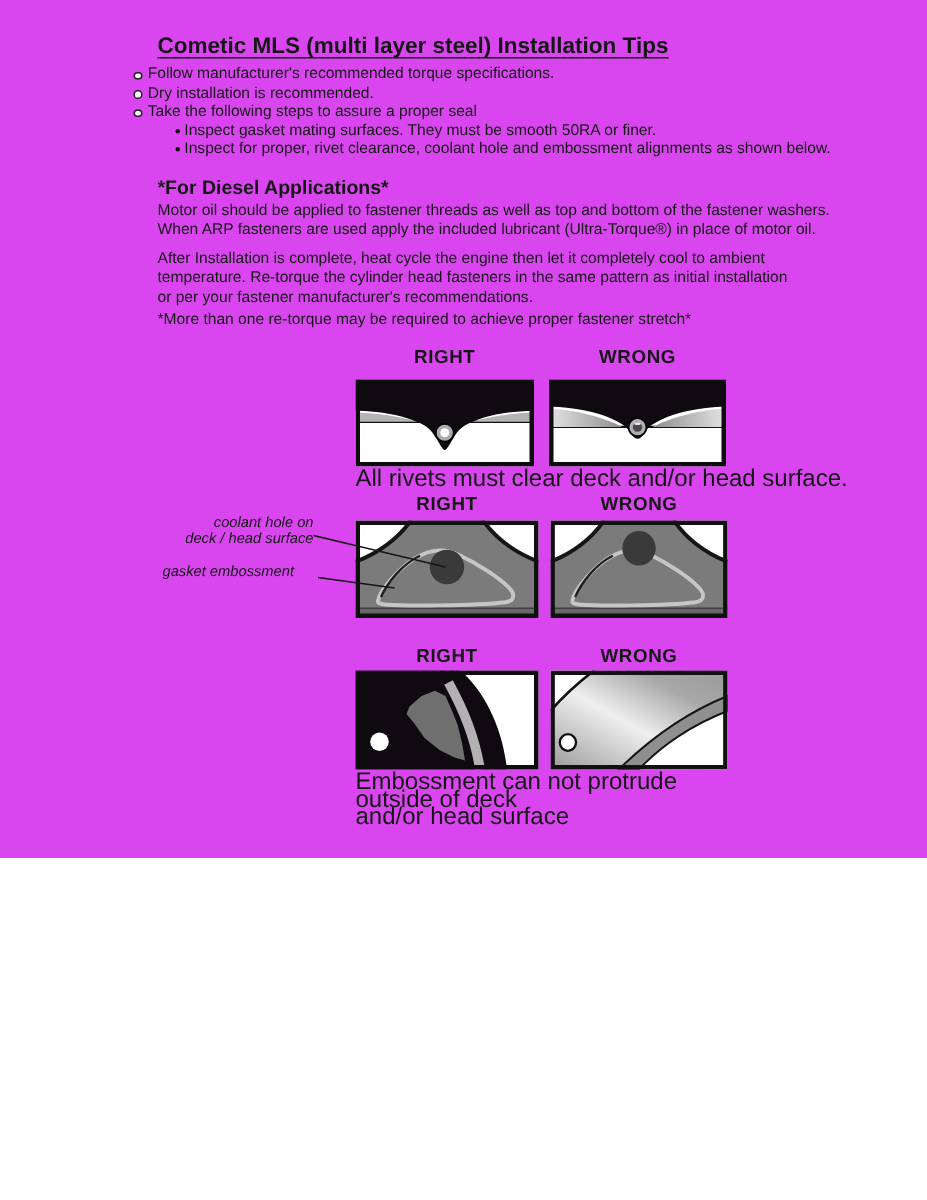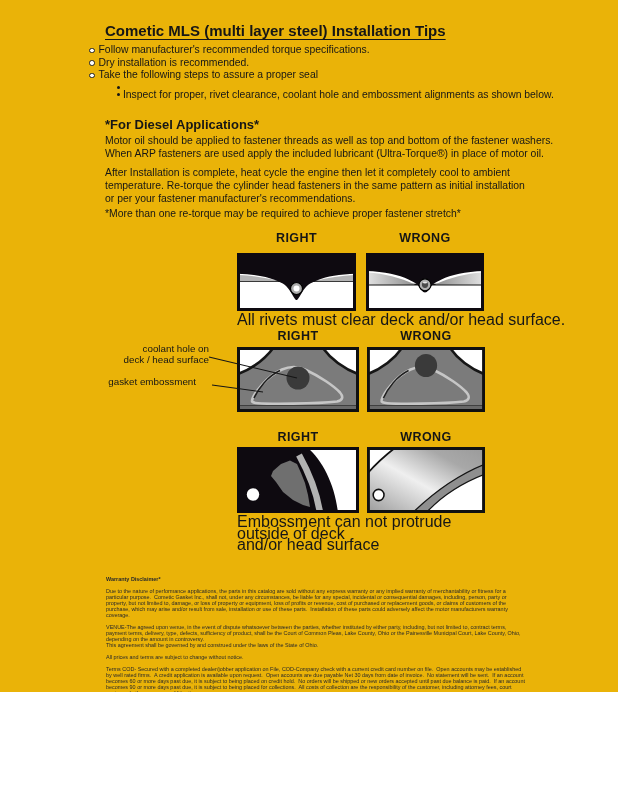--- a/index.html
+++ b/index.html
@@ -1,17 +1,17 @@
 <!DOCTYPE html>
 <html style="--diagram_black: #0e0a10; --diagram_gray: #7b7b7b; --diagram_dark_gray: #3a3a3a; --diagram_light_gray: #b4b4b4; --text: #161616;"><head>
 <meta charset="utf-8">
 <style>
   html,body{margin:0;padding:0;background:#fff;}
   #page{
-    position:relative;width:618px;height:692px;background:#eab308;overflow:hidden;
+    position:relative;width:618px;height:572px;background:#d946ef;overflow:hidden;
     font-family:"Liberation Sans","DejaVu Sans",sans-serif;color:#161616;
   }
   .abs{position:absolute;}
   
   .title{
     left:105px;top:22px;font-size:15px;font-weight:700;
     text-decoration:underline;text-underline-offset:3px;white-space:nowrap;
   }
   .bullets{left:89px;top:44px;width:470px;font-size:10.4px;}
   .b-row{display:flex;align-items:flex-start;line-height:12.5px;}
@@ -23,21 +23,21 @@
   .b-row.sub .b-marker{width:3.4px;height:3.4px;border:none;background:#161616;margin:4px 2.5px 0 0;}
   .h2{left:105px;top:117px;font-size:13px;font-weight:700;}
   .para{left:105px;font-size:10.4px;line-height:13px;white-space:pre-wrap;width:460px;}
   .p1{top:134px;}
   .p2{top:166px;}
   .p3{top:207px;}
   
   .dg-label{font-size:12.5px;font-weight:700;letter-spacing:.4px;text-align:center;white-space:nowrap;}
   .dg-caption{font-size:16px;line-height:11.5px;white-space:pre-wrap;}
   .dg-box{display:block;}
-  .callout{font-size:9.8px;line-height:10.8px;text-align:right;color:#151515;}
+  .callout{font-size:9.8px;line-height:10.8px;text-align:right;color:#151515;font-style:italic;}
   
   .disc{left:106px;top:576px;width:420px;font-size:5.45px;line-height:6.15px;color:#2a2a2a;}
   .disc .dp{white-space:pre-wrap;margin:0 0 5.5px 0;}
   .disc .dp.tight{margin-bottom:0;}
   .disc .dh{font-weight:700;margin:0 0 5.5px 0;}
   .footer-num{left:387px;top:757px;font-size:20px;letter-spacing:.3px;}
 </style>
 </head>
 <body>
 
@@ -53,20 +53,21 @@
     <div class="b-row">
       <span class="b-marker"></span>
       <span>Dry installation is recommended.</span>
     </div>
     <div class="b-row">
       <span class="b-marker"></span>
       <span>Take the following steps to assure a proper seal</span>
     </div>
     <div class="b-row sub">
       <span class="b-marker"></span>
+      <span>Inspect gasket mating surfaces.  They must be smooth 50RA or finer.</span>
     </div>
     <div class="b-row sub">
       <span class="b-marker"></span>
       <span>Inspect for proper, rivet clearance, coolant hole and embossment alignments as shown below.</span>
     </div>
   </div>
 
   <div class="abs h2">*For Diesel Applications*</div>
   <div class="abs para p1">Motor oil should be applied to fastener threads as well as top and bottom of the fastener washers.
 When ARP fasteners are used apply the included lubricant (Ultra-Torque®) in place of motor oil.</div>

